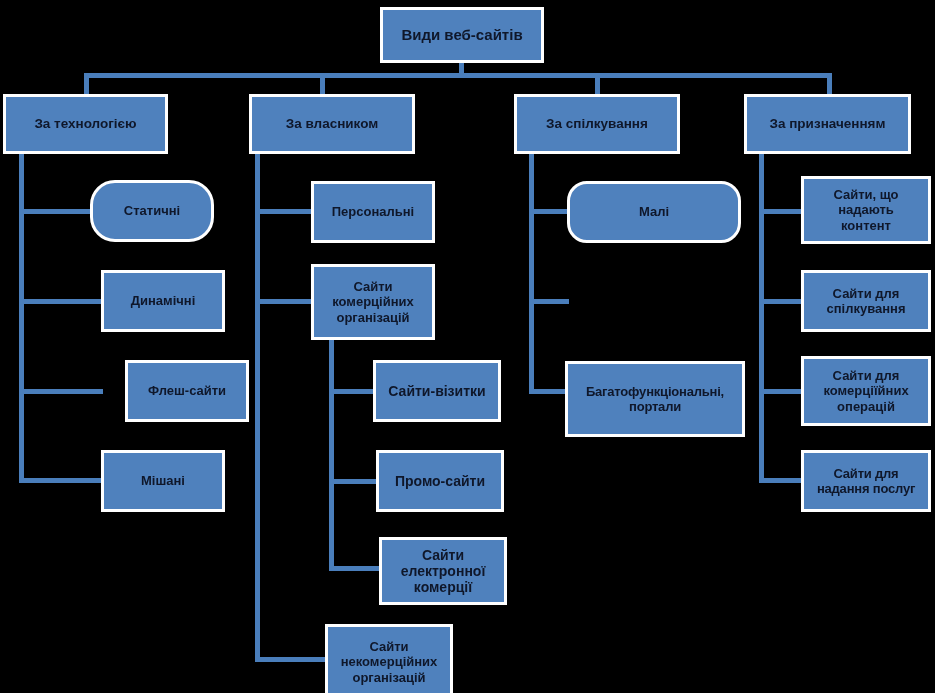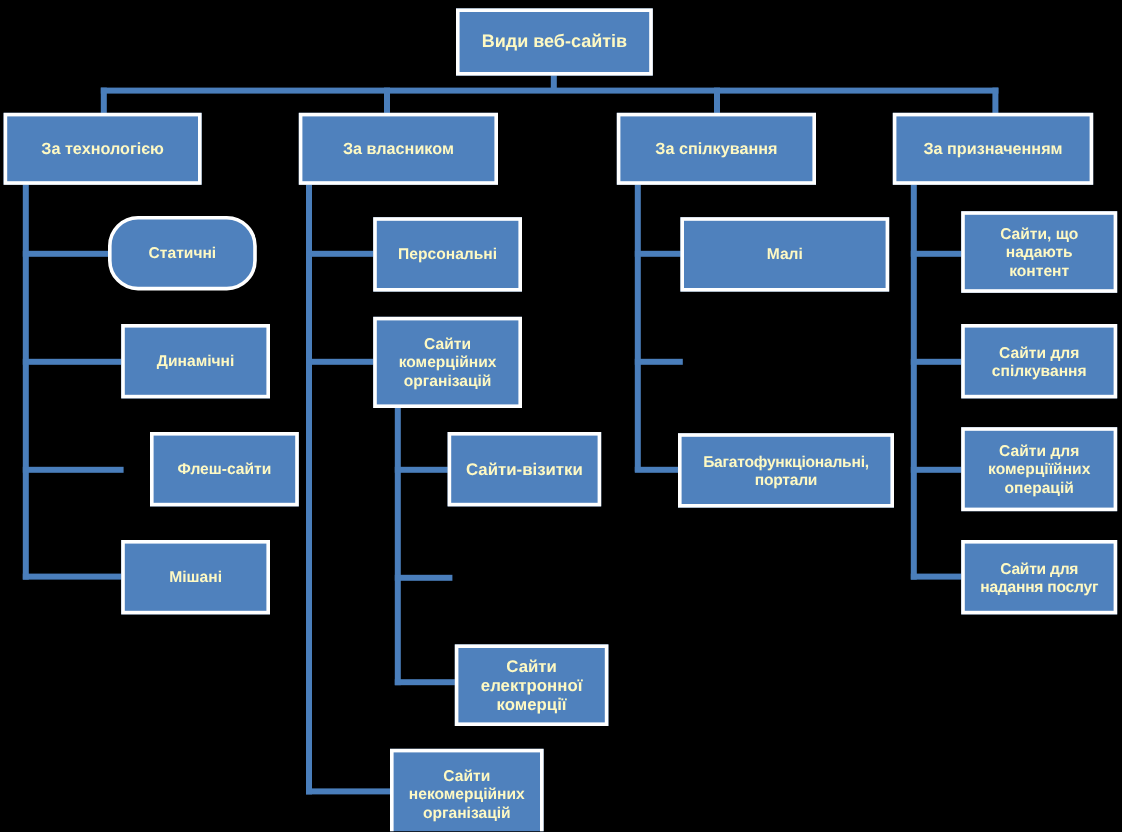--- a/index.html
+++ b/index.html
@@ -23,21 +23,21 @@
   
   .node {
     position: absolute;
     box-sizing: border-box;
     background: #4f81bd;
     border: 3px solid #ffffff;
     display: flex;
     align-items: center;
     justify-content: center;
     text-align: center;
-    color: #fef9c3;
+    color: #0f172a;
     font-weight: bold;
     line-height: 1.16;
     overflow: hidden;
   }
   .node .label {
     display: block;
     width: 100%;
     padding: 0 2px;
     white-space: pre-line;
   }
@@ -128,30 +128,33 @@
   </div>
   <div class="node level3" style="left:325px; top:624px; width:128px; height:76px;">
     <span class="label">Сайти
 некомерційних
 організацій</span>
   </div>
 
   <div class="node level4" style="left:373px; top:360px; width:128px; height:62px;">
     <span class="label">Сайти-візитки</span>
   </div>
+  <div class="node level4" style="left:376px; top:450px; width:128px; height:62px;">
+    <span class="label">Промо-сайти</span>
+  </div>
   <div class="node level4" style="left:379px; top:537px; width:128px; height:68px;">
     <span class="label">Сайти
 електронної
 комерції</span>
   </div>
 
-  <div class="node level3" style="left:567px; top:181px; width:174px; height:62px;">
+  <div class="node level3" style="left:567px; top:181px; width:174px; height:62px;border-radius:20px;">
     <span class="label">Малі</span>
   </div>
-  <div class="node level3 tight" style="left:565px; top:361px; width:180px; height:62px;">
+  <div class="node level3 tight" style="left:565px; top:361px; width:180px; height:76px;">
     <span class="label">Багатофункціональні,
 портали</span>
   </div>
 
   <div class="node level3" style="left:801px; top:176px; width:130px; height:68px;text-align:center;">
     <span class="label">Сайти, що
 надають
 контент</span>
   </div>
   <div class="node level3" style="left:801px; top:270px; width:130px; height:62px;">

